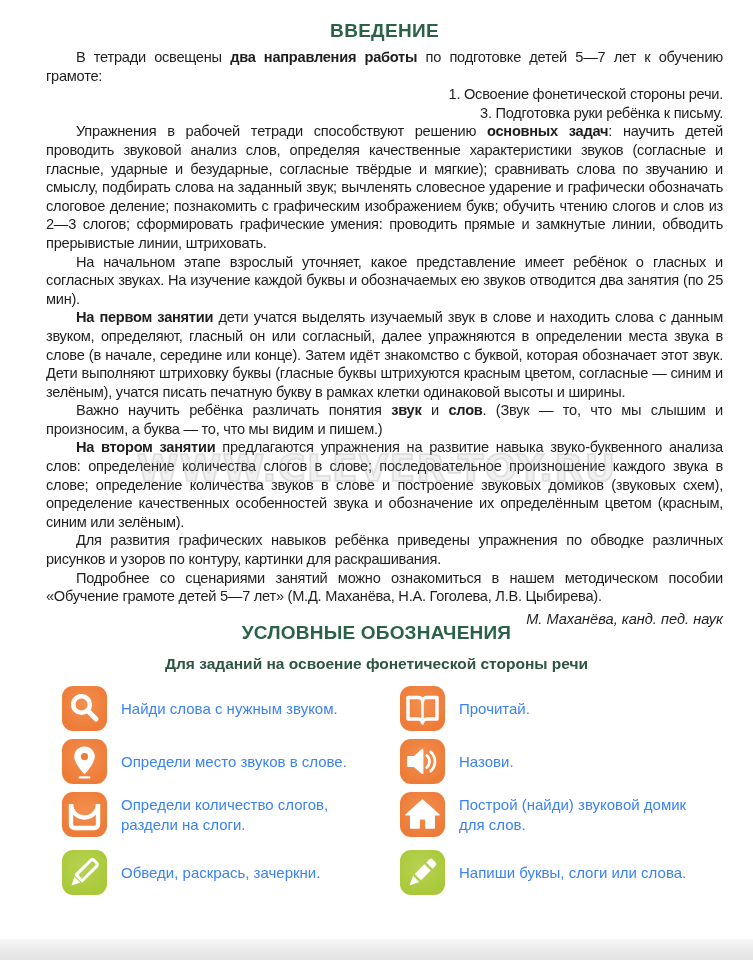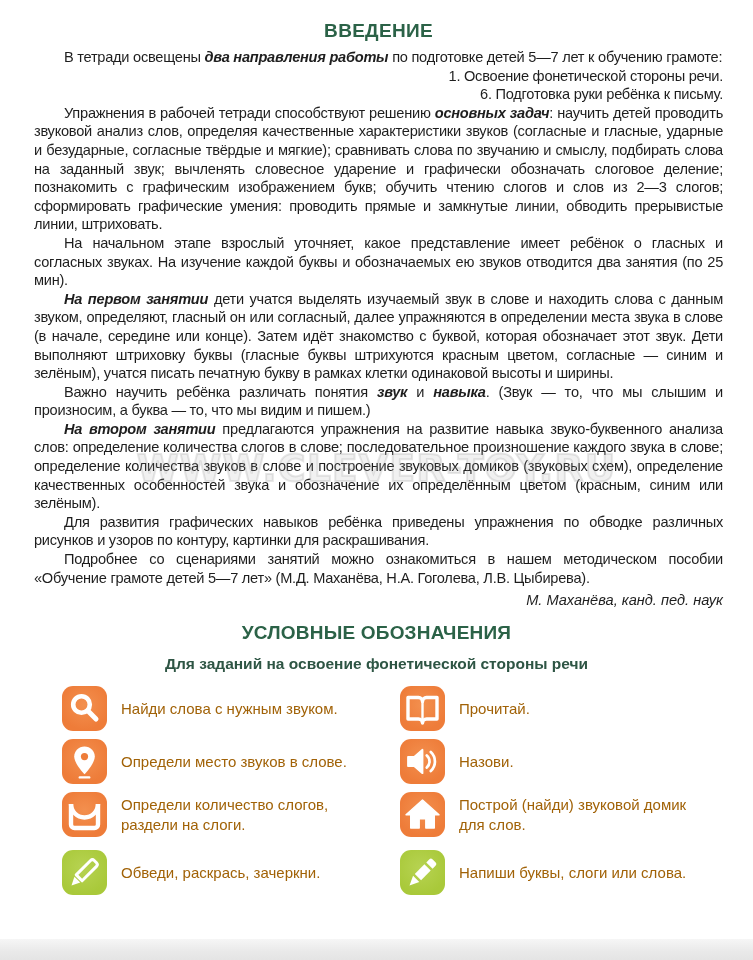--- a/index.html
+++ b/index.html
@@ -13,42 +13,42 @@
   html,body{background:#fff;}
   .page{
     position:relative;
     width:753px;height:960px;
     background:#fff;
     overflow:hidden;
     font-family:"Liberation Sans",sans-serif;
     color:var(--ink);
   }
   .content{
-    padding:20px 30px 0 34px;
+    padding:20px 30px 0 46px;
   }
   h1.title{
     font-size:19px;
     font-weight:bold;
     color:var(--green);
     text-align:center;
     letter-spacing:.3px;
     margin-bottom:6px;
   }
   #intro-paragraphs p{
     font-size:14.6px;
     line-height:18.6px;
     letter-spacing:-0.25px;
     text-align:justify;
   }
   #intro-paragraphs p.indent{text-indent:30px;}
   #intro-paragraphs p.list{
     text-align:right;
     margin-left:18px;
   }
-  .em{font-weight:bold;font-style:italic;}
+  .em{font-weight:bold;}
   .byline{
     font-size:14.6px;
     font-style:italic;
     text-align:right;
     margin-top:5px;
   }
   .watermark{
     position:absolute;
     top:446px;left:0;width:100%;
     text-align:center;
@@ -97,43 +97,43 @@
     background:radial-gradient(circle at 50% 42%,#f3904f 0%,var(--orange) 72%);
   }
   .licon.green{
     background:radial-gradient(circle at 46% 40%,#b7d352 0%,var(--icon-green) 72%);
   }
   .licon svg{display:block;width:45px;height:45px;}
   .llabel{
     font-size:15px;
     line-height:20px;
     max-width:252px;
-    color:#a16207;
+    color:#3b82f6;
   }
   .bottom-strip{
     position:absolute;
     left:0;bottom:0;width:100%;height:21px;
     background:linear-gradient(180deg,#f6f6f6 0%,#e9e9e9 60%,#e4e4e4 100%);
   }
 </style>
 </head>
 <body>
 
 <div class="page">
 
   <div class="content">
     <h1 class="title">ВВЕДЕНИЕ</h1>
     <div id="intro-paragraphs">
         <p class="indent"><span>В тетради освещены </span><span class="em">два направления работы</span><span> по подготовке детей 5—7 лет к обучению грамоте:</span></p>
         <p class="list"><span>1. Освоение фонетической стороны речи.</span></p>
-        <p class="list"><span>6. Подготовка руки ребёнка к письму.</span></p>
+        <p class="list"><span>3. Подготовка руки ребёнка к письму.</span></p>
         <p class="indent"><span>Упражнения в рабочей тетради способствуют решению </span><span class="em">основных задач</span><span>: научить детей проводить звуковой анализ слов, определяя качественные характеристики звуков (согласные и гласные, ударные и безударные, согласные твёрдые и мягкие); сравнивать слова по звучанию и смыслу, подбирать слова на заданный звук; вычленять словесное ударение и графически обозначать слоговое деление; познакомить с графическим изображением букв; обучить чтению слогов и слов из 2—3 слогов; сформировать графические умения: проводить прямые и замкнутые линии, обводить прерывистые линии, штриховать.</span></p>
         <p class="indent"><span>На начальном этапе взрослый уточняет, какое представление имеет ребёнок о гласных и согласных звуках. На изучение каждой буквы и обозначаемых ею звуков отводится два занятия (по 25 мин).</span></p>
         <p class="indent"><span class="em">На первом занятии</span><span> дети учатся выделять изучаемый звук в слове и находить слова с данным звуком, определяют, гласный он или согласный, далее упражняются в определении места звука в слове (в начале, середине или конце). Затем идёт знакомство с буквой, которая обозначает этот звук. Дети выполняют штриховку буквы (гласные буквы штрихуются красным цветом, согласные — синим и зелёным), учатся писать печатную букву в рамках клетки одинаковой высоты и ширины.</span></p>
-        <p class="indent"><span>Важно научить ребёнка различать понятия </span><span class="em">звук</span><span> и </span><span class="em">навыка</span><span>. (Звук — то, что мы слышим и произносим, а буква — то, что мы видим и пишем.)</span></p>
+        <p class="indent"><span>Важно научить ребёнка различать понятия </span><span class="em">звук</span><span> и </span><span class="em">слов</span><span>. (Звук — то, что мы слышим и произносим, а буква — то, что мы видим и пишем.)</span></p>
         <p class="indent"><span class="em">На втором занятии</span><span> предлагаются упражнения на развитие навыка звуко-буквенного анализа слов: определение количества слогов в слове; последовательное произношение каждого звука в слове; определение количества звуков в слове и построение звуковых домиков (звуковых схем), определение качественных особенностей звука и обозначение их определённым цветом (красным, синим или зелёным).</span></p>
         <p class="indent"><span>Для развития графических навыков ребёнка приведены упражнения по обводке различных рисунков и узоров по контуру, картинки для раскрашивания.</span></p>
         <p class="indent"><span>Подробнее со сценариями занятий можно ознакомиться в нашем методическом пособии «Обучение грамоте детей 5—7 лет» (М.Д. Маханёва, Н.А. Гоголева, Л.В. Цыбирева).</span></p>
       </div>
     <p class="byline">М. Маханёва, канд. пед. наук</p>
   </div>
 
   <div class="watermark">WWW.CLEVER-TOY.RU</div>
 
   <div class="legend">

